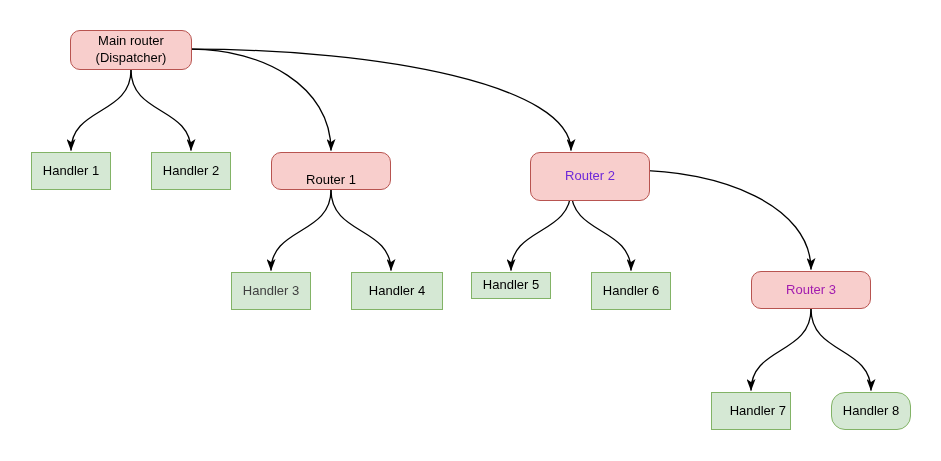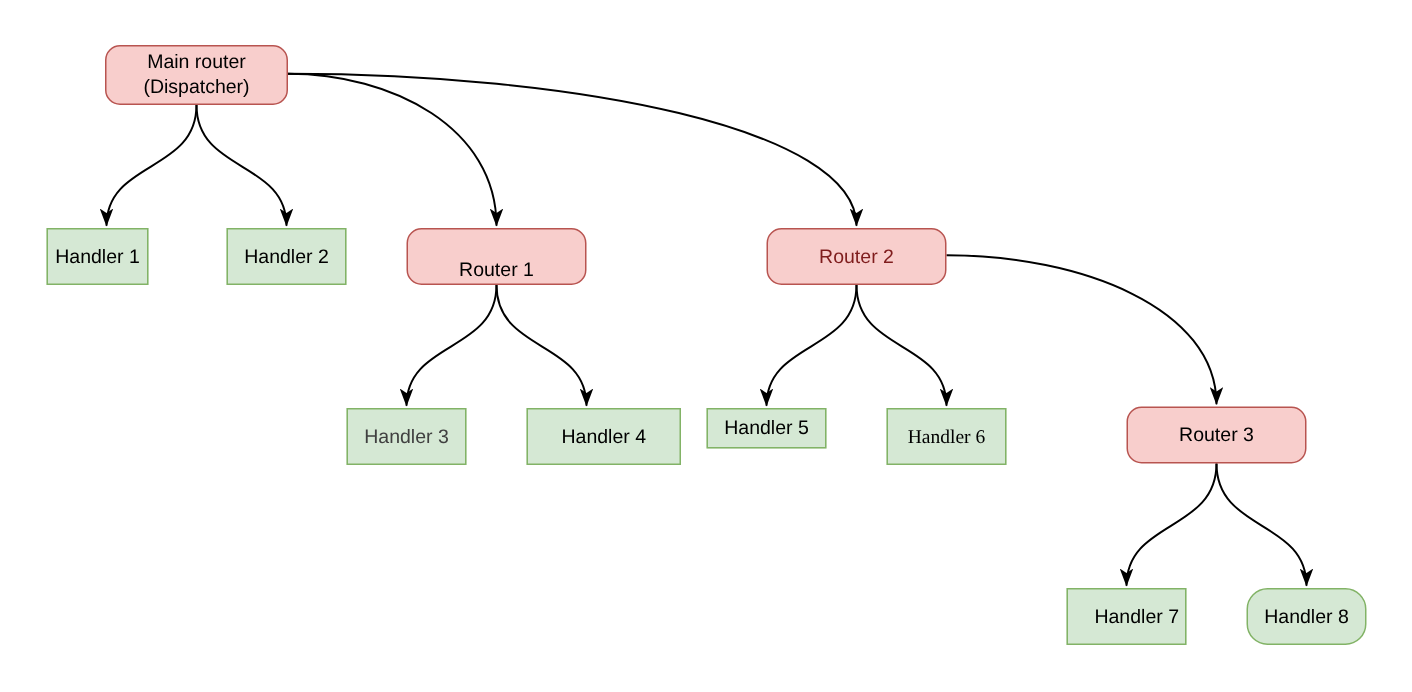--- a/index.html
+++ b/index.html
@@ -72,45 +72,45 @@
         <path class="edge" d="M 631 170.2 C 721.0 170.2, 811 205.5, 811 269.5" marker-end="url(#arrow)" style="stroke: rgb(0, 0, 0);"></path>
         <path class="edge" d="M 811 309 C 811 354.6, 751 346.4, 751 390.5" marker-end="url(#arrow)" style="stroke: rgb(0, 0, 0);"></path>
         <path class="edge" d="M 811 309 C 811 354.6, 871 346.4, 871 390.5" marker-end="url(#arrow)" style="stroke: rgb(0, 0, 0);"></path>
       </g>
   </svg>
   <div>
       <div class="node router" style="left: 70px; top: 30px; width: 122px; height: 40px; background: rgb(248, 206, 204); border-color: rgb(184, 84, 80); color: rgb(0, 0, 0);">
         <div class="label">Main router
 (Dispatcher)</div>
       </div>
-      <div class="node handler" style="left: 31px; top: 152px; width: 68px; height: 38px; background: rgb(213, 232, 212); border-color: rgb(130, 179, 102); color: rgb(0, 0, 0);">
+      <div class="node handler" style="left: 31px; top: 152px; width: 80px; height: 38px; background: rgb(213, 232, 212); border-color: rgb(130, 179, 102); color: rgb(0, 0, 0);">
         <div class="label">Handler 1</div>
       </div>
       <div class="node handler" style="left: 151px; top: 152px; width: 80px; height: 38px; background: rgb(213, 232, 212); border-color: rgb(130, 179, 102); color: rgb(0, 0, 0);">
         <div class="label">Handler 2</div>
       </div>
       <div class="node router" style="left: 271px; top: 152px; width: 120px; height: 38px; background: rgb(248, 206, 204); border-color: rgb(184, 84, 80); color: rgb(0, 0, 0); align-items: flex-end;">
         <div class="label">Router 1</div>
       </div>
-      <div class="node router" style="left: 511px; top: 152px; width: 120px; height: 38px; background: rgb(248, 206, 204); border-color: rgb(184, 84, 80); color: #7f1d1d;">
+      <div class="node router" style="left: 530px; top: 152px; width: 120px; height: 49px; background: rgb(248, 206, 204); border-color: rgb(184, 84, 80); color: #6d28d9;">
         <div class="label">Router 2</div>
       </div>
       <div class="node handler" style="left: 231px; top: 272px; width: 80px; height: 38px; background: rgb(213, 232, 212); border-color: rgb(130, 179, 102); color: #404040;">
         <div class="label">Handler 3</div>
       </div>
-      <div class="node handler" style="left: 351px; top: 272px; width: 103px; height: 38px; background: rgb(213, 232, 212); border-color: rgb(130, 179, 102); color: rgb(0, 0, 0);">
+      <div class="node handler" style="left: 351px; top: 272px; width: 92px; height: 38px; background: rgb(213, 232, 212); border-color: rgb(130, 179, 102); color: rgb(0, 0, 0);">
         <div class="label">Handler 4</div>
       </div>
       <div class="node handler" style="left: 471px; top: 272px; width: 80px; height: 27px; background: rgb(213, 232, 212); border-color: rgb(130, 179, 102); color: #000000;">
         <div class="label">Handler 5</div>
       </div>
-      <div class="node handler" style="left: 591px; top: 272px; width: 80px; height: 38px; background: rgb(213, 232, 212); border-color: rgb(130, 179, 102); color: rgb(0, 0, 0); font-family: Liberation Serif, serif;">
+      <div class="node handler" style="left: 591px; top: 272px; width: 80px; height: 38px; background: rgb(213, 232, 212); border-color: rgb(130, 179, 102); color: rgb(0, 0, 0);">
         <div class="label">Handler 6</div>
       </div>
-      <div class="node router" style="left: 751px; top: 271px; width: 120px; height: 38px; background: rgb(248, 206, 204); border-color: rgb(184, 84, 80); color: #000000;">
+      <div class="node router" style="left: 751px; top: 271px; width: 120px; height: 38px; background: rgb(248, 206, 204); border-color: rgb(184, 84, 80); color: #a21caf;">
         <div class="label">Router 3</div>
       </div>
       <div class="node handler" style="left: 711px; top: 392px; width: 80px; height: 38px; background: rgb(213, 232, 212); border-color: rgb(130, 179, 102); color: rgb(0, 0, 0); justify-content: flex-end;">
         <div class="label">Handler 7</div>
       </div>
       <div class="node handler" style="left: 831px; top: 392px; width: 80px; height: 38px; background: rgb(213, 232, 212); border-color: rgb(130, 179, 102); color: rgb(0, 0, 0); border-radius: 14px;">
         <div class="label">Handler 8</div>
       </div>
     </div>
 </div>

